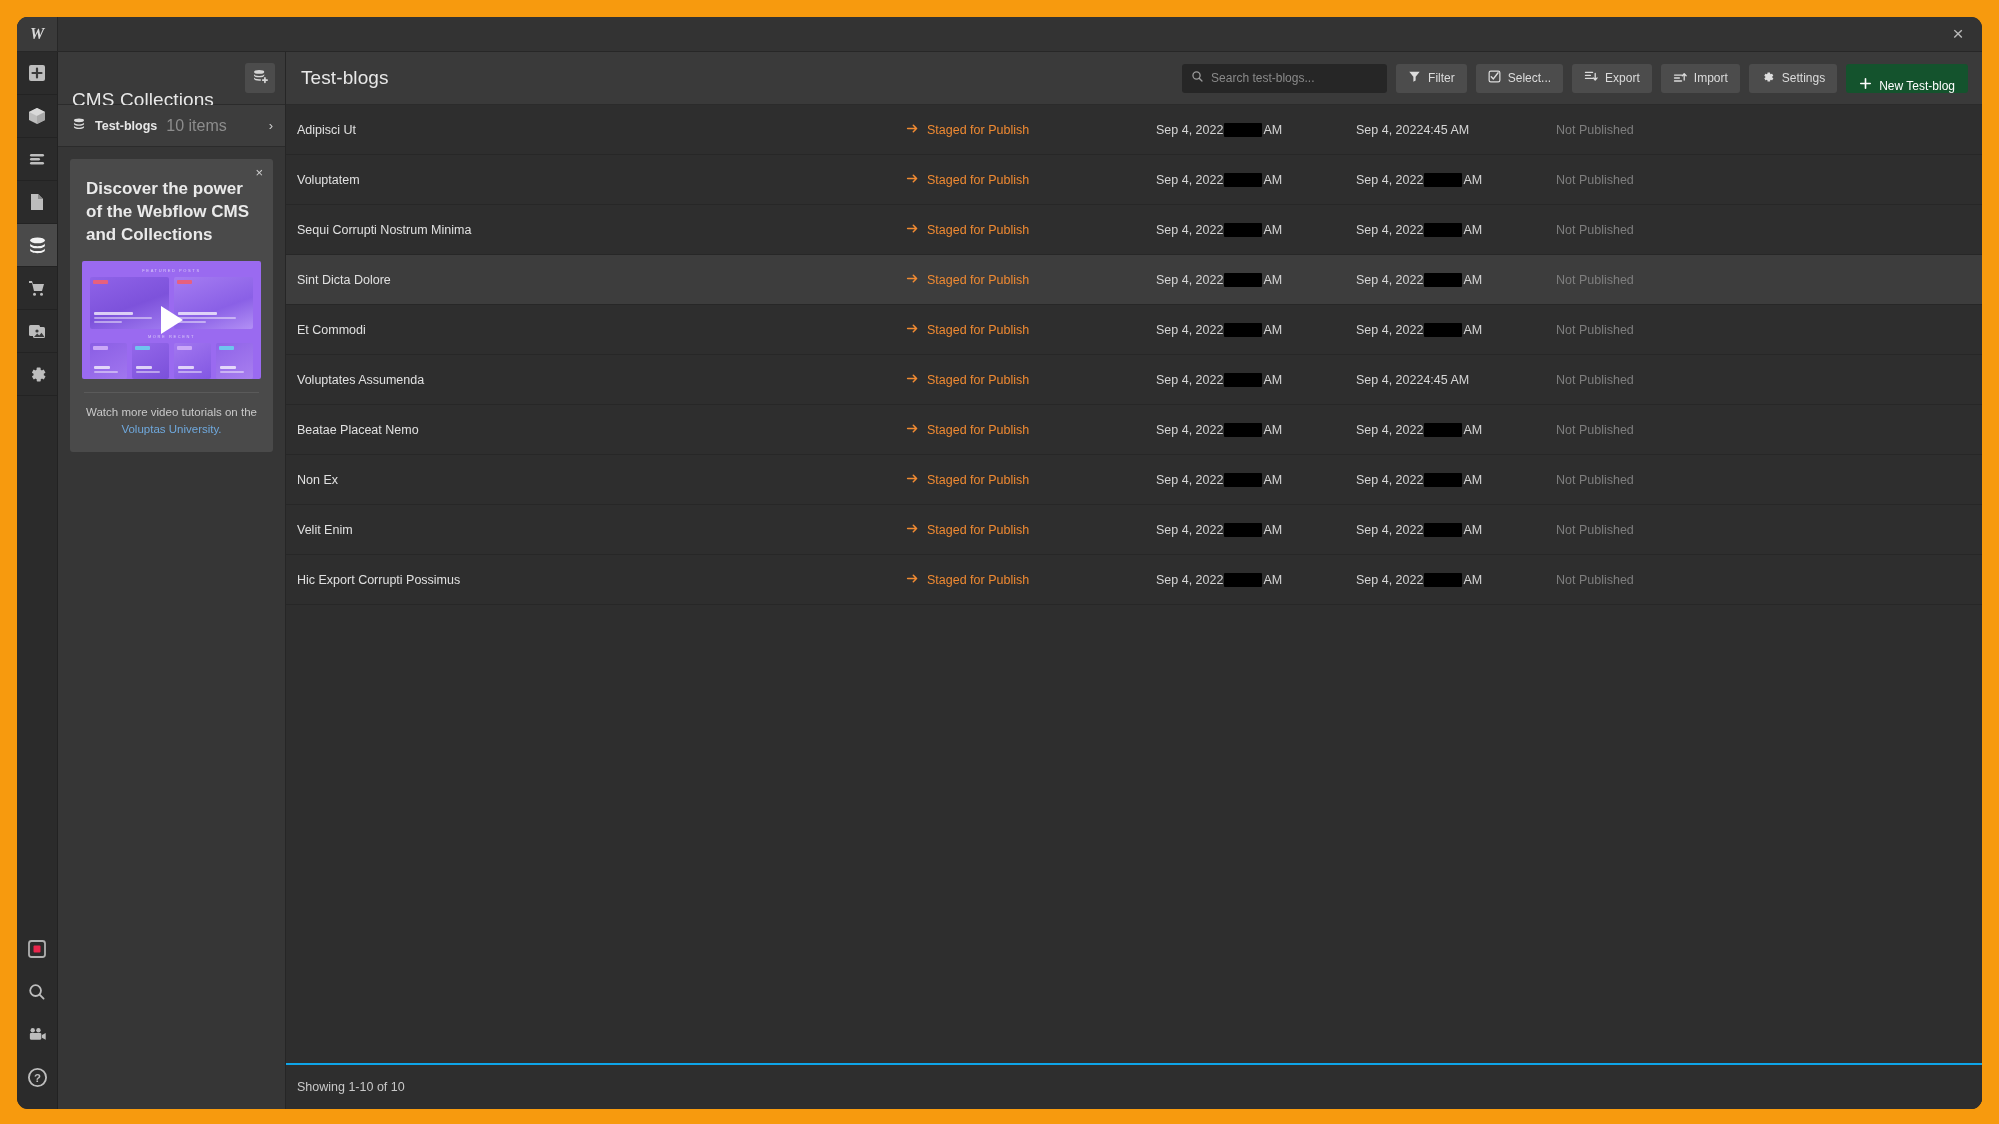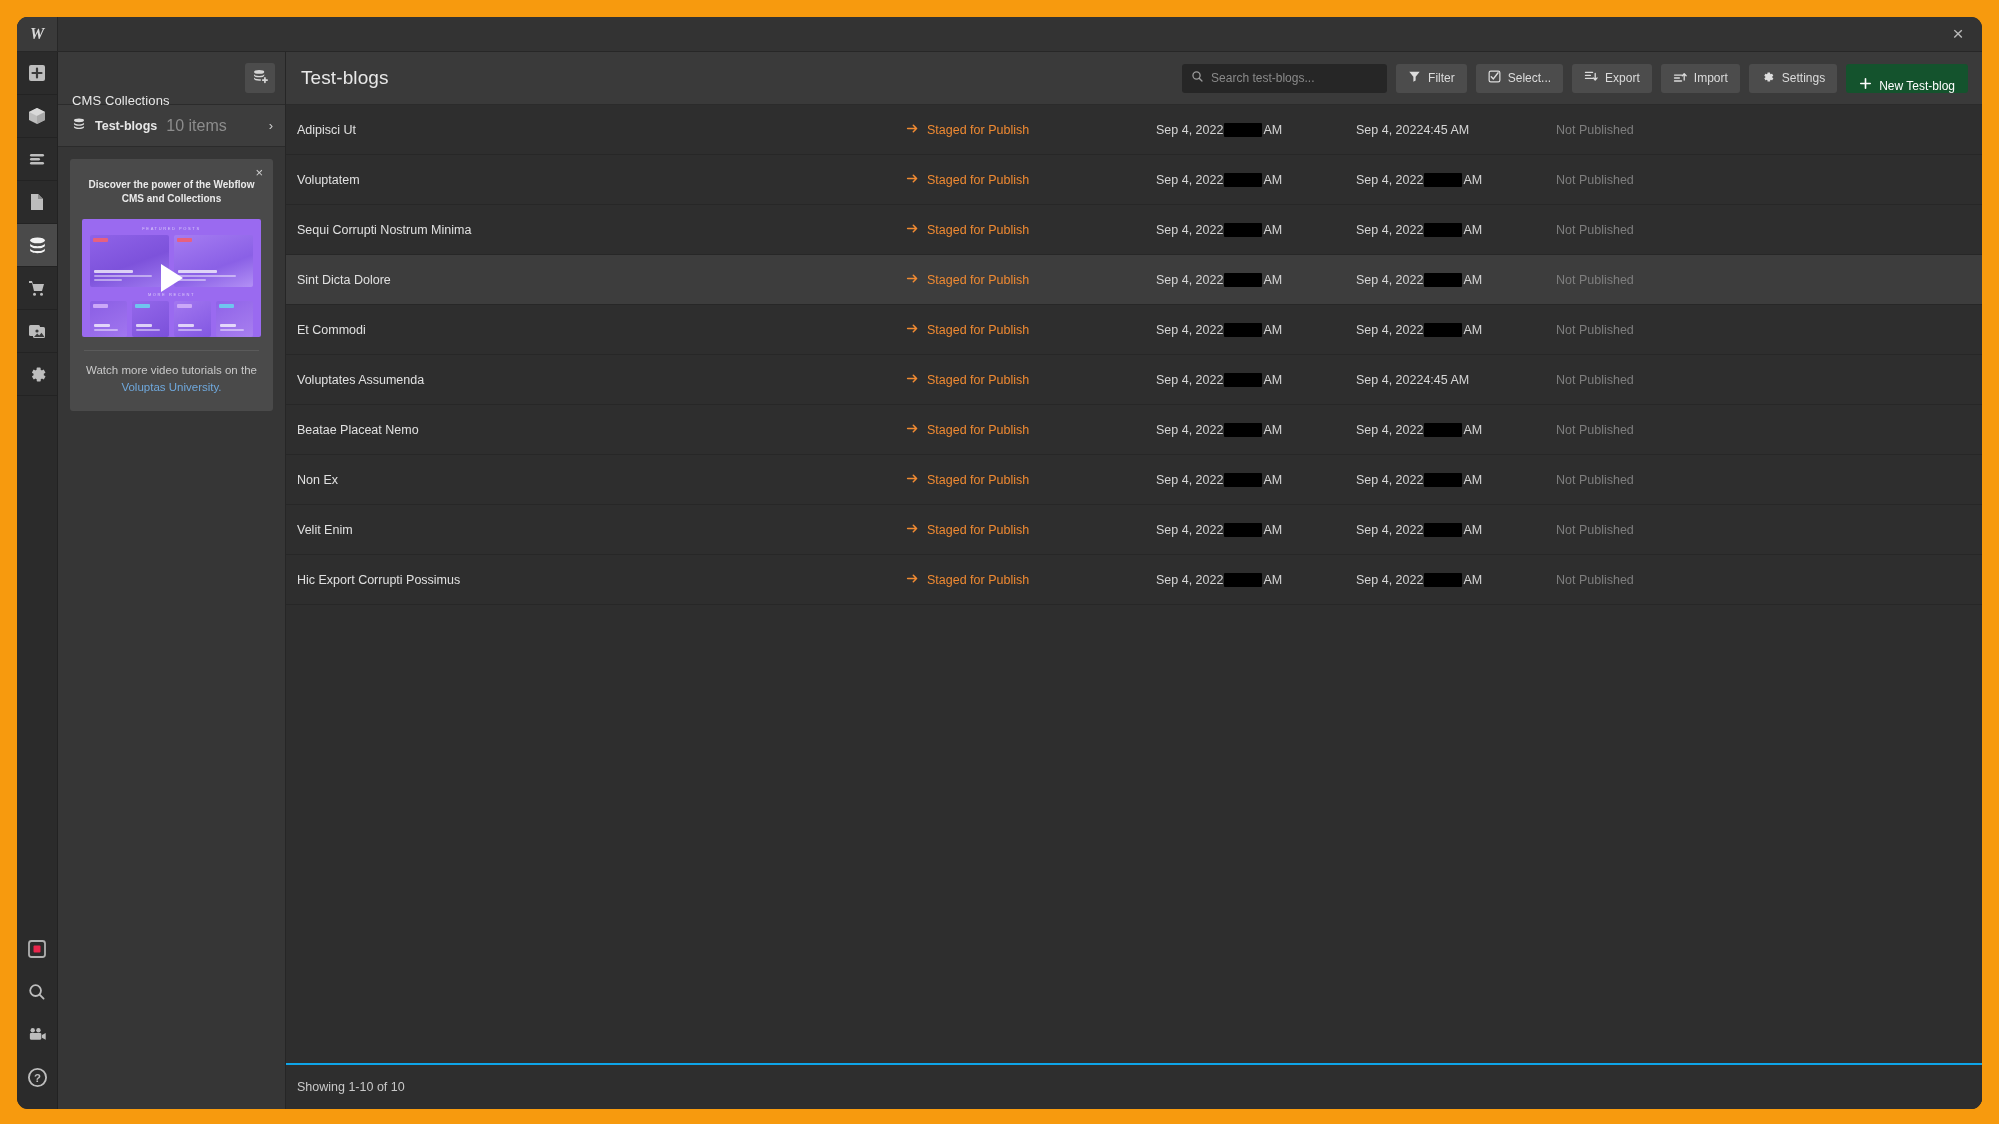--- a/index.html
+++ b/index.html
@@ -112,21 +112,21 @@
     height: 53px;
     display: flex;
     align-items: center;
     padding: 0 10px 0 14px;
     border-bottom: 1px solid #2b2b2b;
     background: #3a3a3a;
   }
   .collections-title {
     flex: 1;
     color: #e8e8e8;
-    font-size: 13px;
+    font-size: 19px;
     letter-spacing: .1px;
     margin-top: 44px;
   }
   .new-collection-btn {
     width: 30px; height: 30px;
     background: #4c4c4c;
     border-radius: 3px;
     display: flex; align-items: center; justify-content: center;
     cursor: pointer;
   }
@@ -157,23 +157,22 @@
     position: absolute;
     top: 4px; right: 7px;
     color: #cfcfcf;
     font-size: 13px;
     cursor: pointer;
     line-height: 1;
     padding: 3px;
   }
   .promo-title {
     color: #eaeaea;
-    font-size: 10px;
+    font-size: 17px;
     font-weight: 700;
-    text-align: center;
     line-height: 1.35;
     margin: 5px 4px 14px 4px;
   }
   .promo-thumb {
     position: relative;
     height: 118px;
     border-radius: 2px;
     overflow: hidden;
     background: #9a6af0;
   }

